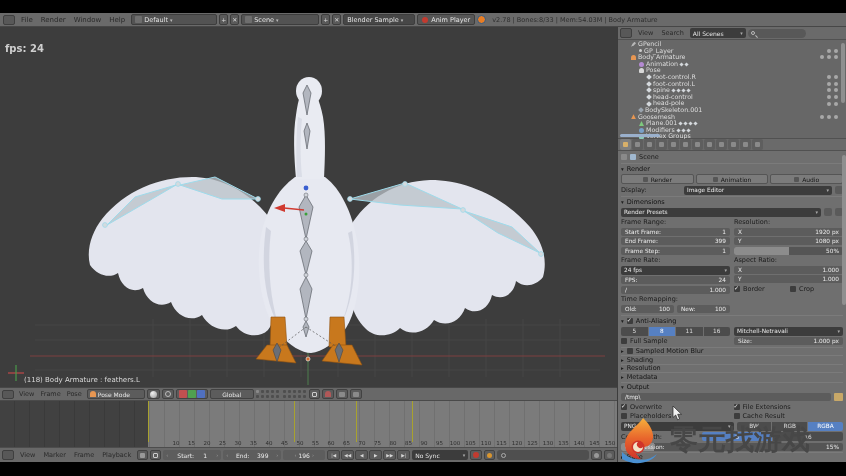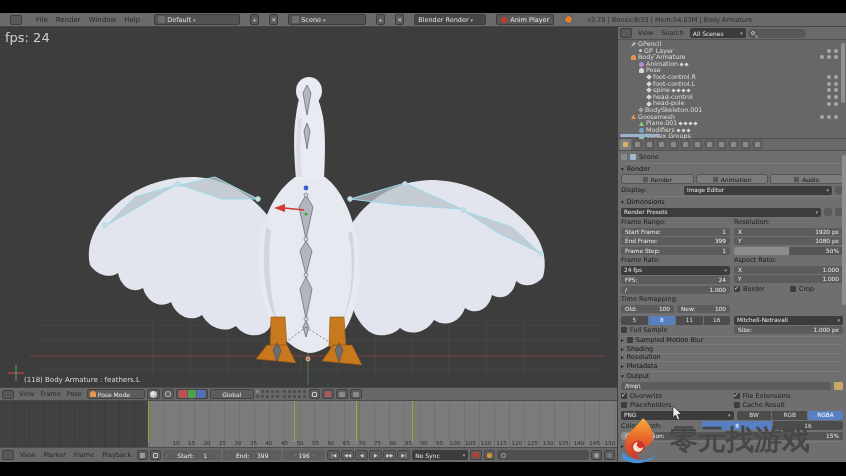--- a/index.html
+++ b/index.html
@@ -4,42 +4,42 @@
 <style>
   * { margin:0; padding:0; box-sizing:border-box; font-family:"DejaVu Sans",sans-serif; }
   html,body { width:846px; height:476px; background:#000; overflow:hidden; }
   body { position:relative; }
   .letterbox { position:absolute; left:0; width:846px; background:#000; }
   #lb-top { top:0; height:13px; }
   #lb-bot { top:462px; height:14px; }
   .app { position:absolute; top:13px; left:0; width:846px; height:449px; background:#666; }
 
   
-  .info-bar { height:14px; background:#6a6a6a; border-bottom:1px solid #474747; display:flex; align-items:center; gap:10px; font-size:7px; color:#242424; padding:0 10px;text-align:right; }
+  .info-bar { height:14px; background:#6a6a6a; border-bottom:1px solid #474747; display:flex; align-items:center; gap:2px; font-size:7px; color:#242424; padding:0 3px;text-align:right; }
   .ed-icon { width:12px; height:10px; background:#585858; border:1px solid #3f3f3f; border-radius:2px; flex:0 0 auto; }
   .menu-row { display:flex; }
   .menu-row span { padding:0 4px; color:#2a2a2a; }
   .dd { background:#535353; border:1px solid #3d3d3d; border-radius:2px; color:#e3e3e3; height:11px; display:flex; align-items:center; gap:2px; padding:0 3px; font-size:6.5px; }
   .dd .mini { width:7px; height:7px; background:#6e6e6e; border-radius:1px; }
   .dd::after { content:"▾"; font-size:5px; color:#bbb; }
   .tiny-btn { width:9px; height:11px; background:#5a5a5a; border:1px solid #3d3d3d; border-radius:2px; color:#ddd; font-size:6px; display:flex; align-items:center; justify-content:center; }
   .engine { background:#474747; }
   .anim-btn { background:#575757; border:1px solid #3d3d3d; border-radius:2px; height:11px; color:#e6e6e6; font-size:6.5px; display:flex; align-items:center; gap:3px; padding:0 4px; }
   .rec-dot { width:6px; height:6px; border-radius:50%; background:#c23b30; }
   .blender-logo { width:9px; height:9px; border-radius:50%; background:#e87d24; border:1.5px solid #2a5a8a; }
   .stats { font-size:6.5px; color:#2e2e2e; margin-left:4px; white-space:nowrap; }
 
   
   .workspace { display:flex; height:435px; }
   .left-col { width:617px; }
   .right-col { width:229px; border-left:1px solid #3c3c3c; display:flex; flex-direction:column; }
 
   
   .viewport { width:617px; height:360px; background:#3d3d3d; position:relative; overflow:hidden; }
-  .vp-fps { position:absolute; top:3px; left:5px; color:#cfcfcf; font-size:13px; }
+  .vp-fps { position:absolute; top:16px; left:5px; color:#cfcfcf; font-size:10px;font-weight:bold; }
   .vp-info { position:absolute; bottom:3px; left:24px; color:#dadada; font-size:7px; }
   .vp-svg { position:absolute; inset:0; }
 
   
   .v3d-header { height:13px; background:#686868; border-top:1px solid #474747; display:flex; align-items:center; gap:2px; font-size:6.5px; color:#242424; padding:0 2px; }
   .v3d-header .menu-row span { padding:0 3px; }
   .wbox { height:10px; background:#5c5c5c; border:1px solid #424242; border-radius:2px; display:flex; align-items:center; justify-content:center; padding:0 2px; gap:2px; }
   .sphere { width:7px; height:7px; border-radius:50%; background:radial-gradient(circle at 35% 30%,#f2f2f2,#9a9a9a); }
   .axis-b { width:8px; height:8px; border-radius:1px; }
   .layers { display:flex; gap:3px; }
@@ -152,21 +152,21 @@
     </div>
     <div class="tiny-btn">+</div>
     <div class="tiny-btn">✕</div>
     <div class="dd" style="width:78px">
       <span class="mini"></span>
       <span>Scene</span>
     </div>
     <div class="tiny-btn">+</div>
     <div class="tiny-btn">✕</div>
     <div class="dd engine" style="width:72px">
-      <span>Blender Render</span>
+      <span>Blender Sample</span>
     </div>
     <div class="anim-btn">
       <span class="rec-dot"></span>
       <span>Anim Player</span>
     </div>
     <div class="blender-logo"></div>
     <div class="stats">v2.78 | Bones:8/33 | Mem:54.03M | Body Armature</div>
   </div>
 
   <div class="workspace">
@@ -711,20 +711,25 @@
                   <span>Border</span>
                 </span>
               <span class="cbrow">
                   <span class="cb"></span>
                   <span>Crop</span>
                 </span>
             </div>
           </div>
         </div>
 
+        <div class="panel-h">
+          <span class="tri-open"></span>
+          <span class="cb on"></span>
+          <span>Anti-Aliasing</span>
+        </div>
         <div class="twocol">
           <div class="col">
             <div class="formrow">
                 <div class="segwrap" id="aa-samples">
                   <div class="seg">5</div>
                   <div class="seg blue">8</div>
                   <div class="seg">11</div>
                   <div class="seg">16</div>
                 </div>
               </div>

